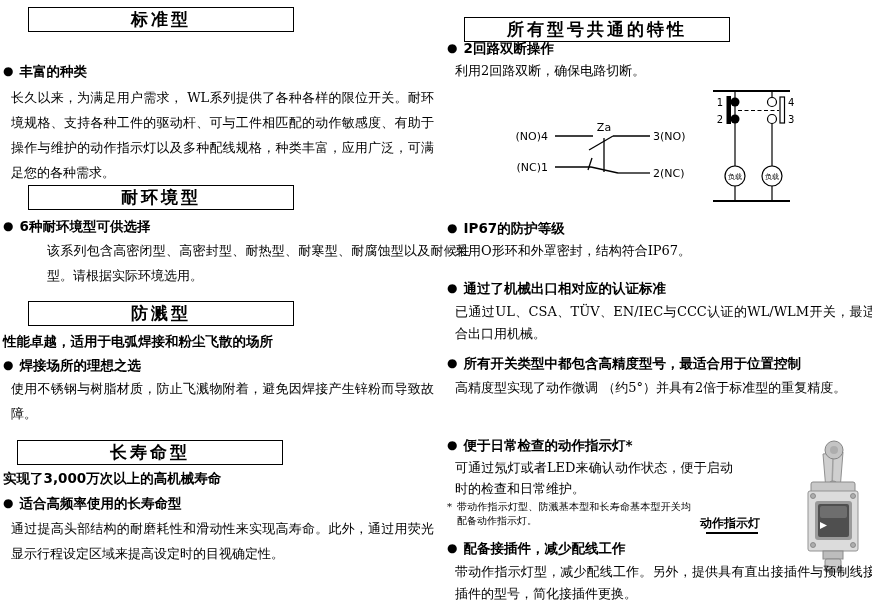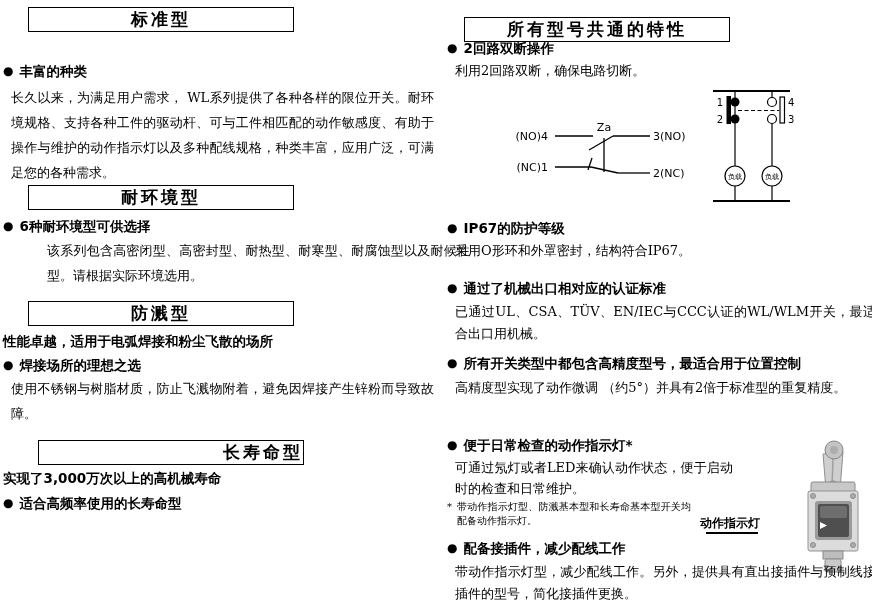--- a/index.html
+++ b/index.html
@@ -80,28 +80,29 @@
     <div class="boxhead" style="left:25px; top:301px;">
       <span>防溅型</span>
     </div>
     <div class="lead" style="top:334px;">性能卓越，适用于电弧焊接和粉尘飞散的场所</div>
     <div class="feat-title" style="top:358px;">
       <span class="dot">●</span>
       <span>焊接场所的理想之选</span>
     </div>
     <div class="body-text lh25 w-left" style="top:376px;">使用不锈钢与树脂材质，防止飞溅物附着，避免因焊接产生锌粉而导致故障。</div>
 
-    <div class="boxhead" style="left:35px; top:440px;text-align:right;">
+    <div class="boxhead" style="left:14px; top:440px;">
       <span>长寿命型</span>
     </div>
     <div class="lead" style="top:471px;">实现了3,000万次以上的高机械寿命</div>
     <div class="feat-title" style="top:496px;">
       <span class="dot">●</span>
       <span>适合高频率使用的长寿命型</span>
     </div>
+    <div class="body-text lh25 w-left" style="top:516px;">通过提高头部结构的耐磨耗性和滑动性来实现高寿命。此外，通过用荧光显示行程设定区域来提高设定时的目视确定性。</div>
 
   </div>
 
   <div class="col col-right">
 
     <div class="boxhead" style="left:17px; top:17px;">
       <span>所有型号共通的特性</span>
     </div>
 
     <div class="feat-title" style="top:41px;">

